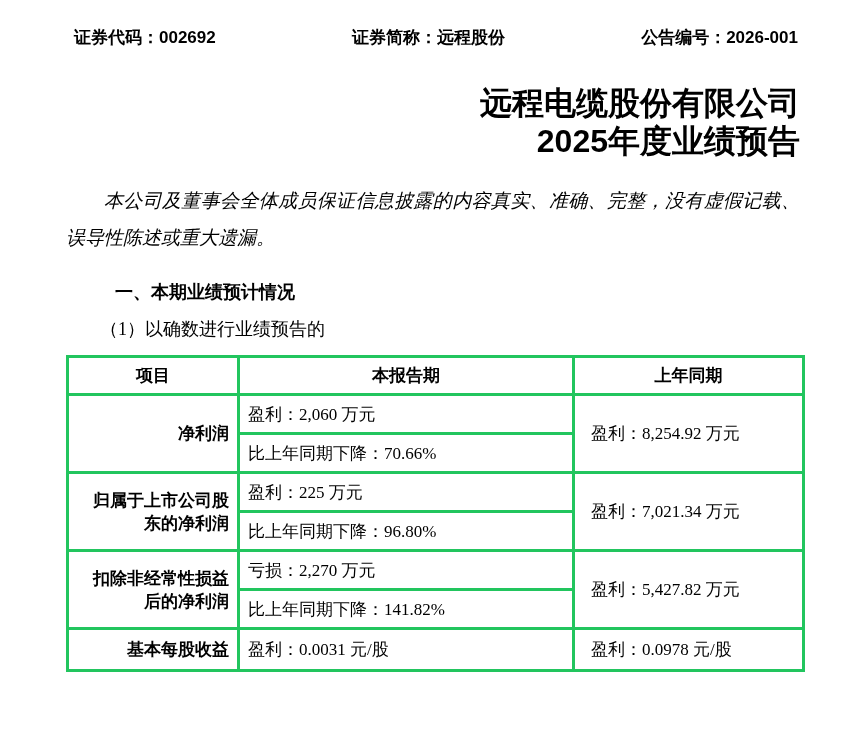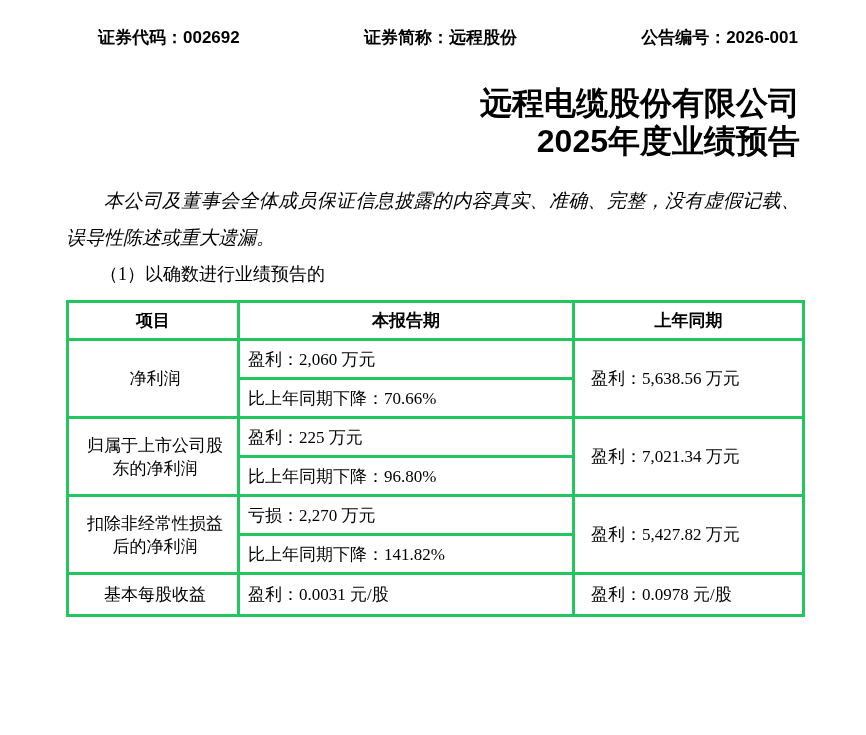--- a/index.html
+++ b/index.html
@@ -18,21 +18,20 @@
     background: #ffffff;
   }
   .top-meta {
     display: flex;
     justify-content: space-between;
     font-family: "Liberation Sans", sans-serif;
     font-weight: bold;
     font-size: 17px;
     line-height: 20px;
     padding: 0 2px 0 8px;
-    margin-left: 24px;
   }
   .title {
     font-family: "Liberation Sans", sans-serif;
     font-weight: bold;
     font-size: 32px;
     line-height: 38px;
     text-align: right;
   }
   .title-block { margin-top: 36px; }
   .disclaimer {
@@ -69,21 +68,21 @@
     border: 3px solid #22c55e;
     vertical-align: middle;
   }
   table.perf th {
     font-family: "Liberation Sans", sans-serif;
     font-weight: bold;
     text-align: center;
     height: 38px;
   }
   table.perf td { height: 39px; }
-  td.col-item { padding-left: 12px; padding-right: 8px; text-align: center; }
+  td.col-item { padding-left: 12px; padding-right: 8px; text-align: right; font-weight: bold; }
   td.col-cur  { padding-left: 8px; text-align: left; }
   td.col-prior{ padding-left: 16px; text-align: left; }
   tr.last-row td { height: 42px; }
 </style>
 </head>
 <body>
 
 <div class="page">
 
   <div class="top-meta">
@@ -92,40 +91,41 @@
     <span>公告编号：2026-001</span>
   </div>
 
   <div class="title-block">
     <div class="title">远程电缆股份有限公司</div>
     <div class="title">2025年度业绩预告</div>
   </div>
 
   <p class="disclaimer">本公司及董事会全体成员保证信息披露的内容真实、准确、完整，没有虚假记载、误导性陈述或重大遗漏。</p>
 
+  <div class="section-heading indent">一、本期业绩预计情况</div>
   <div class="body-line indent-paren">（1）以确数进行业绩预告的</div>
 
   <table class="perf">
     <colgroup>
       <col style="width:171px">
       <col style="width:335px">
       <col style="width:230px">
     </colgroup>
     <thead>
       <tr>
         <th>项目</th>
         <th>本报告期</th>
         <th>上年同期</th>
       </tr>
     </thead>
     <tbody>
       <tr>
         <td class="col-item" rowspan="2">净利润</td>
         <td class="col-cur">盈利：2,060 万元</td>
-        <td class="col-prior" rowspan="2">盈利：5,638.56 万元</td>
+        <td class="col-prior" rowspan="2">盈利：8,254.92 万元</td>
       </tr>
       <tr>
         <td class="col-cur">比上年同期下降：70.66%</td>
       </tr>
 
       <tr>
         <td class="col-item" rowspan="2">归属于上市公司股东的净利润</td>
         <td class="col-cur">盈利：225 万元</td>
         <td class="col-prior" rowspan="2">盈利：7,021.34 万元</td>
       </tr>

